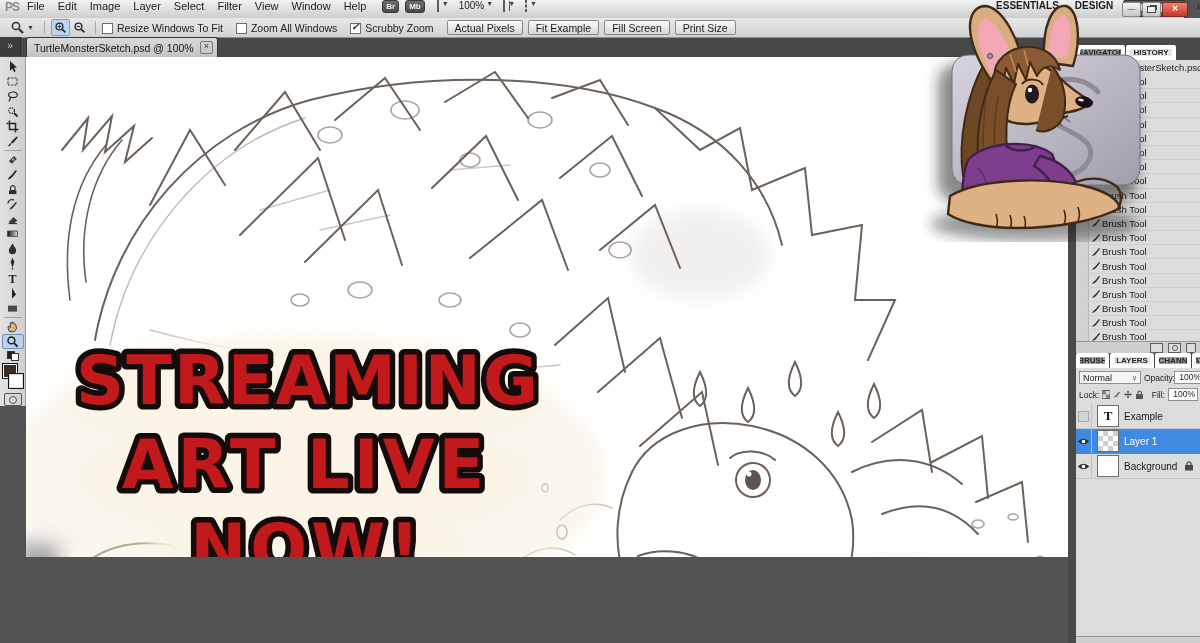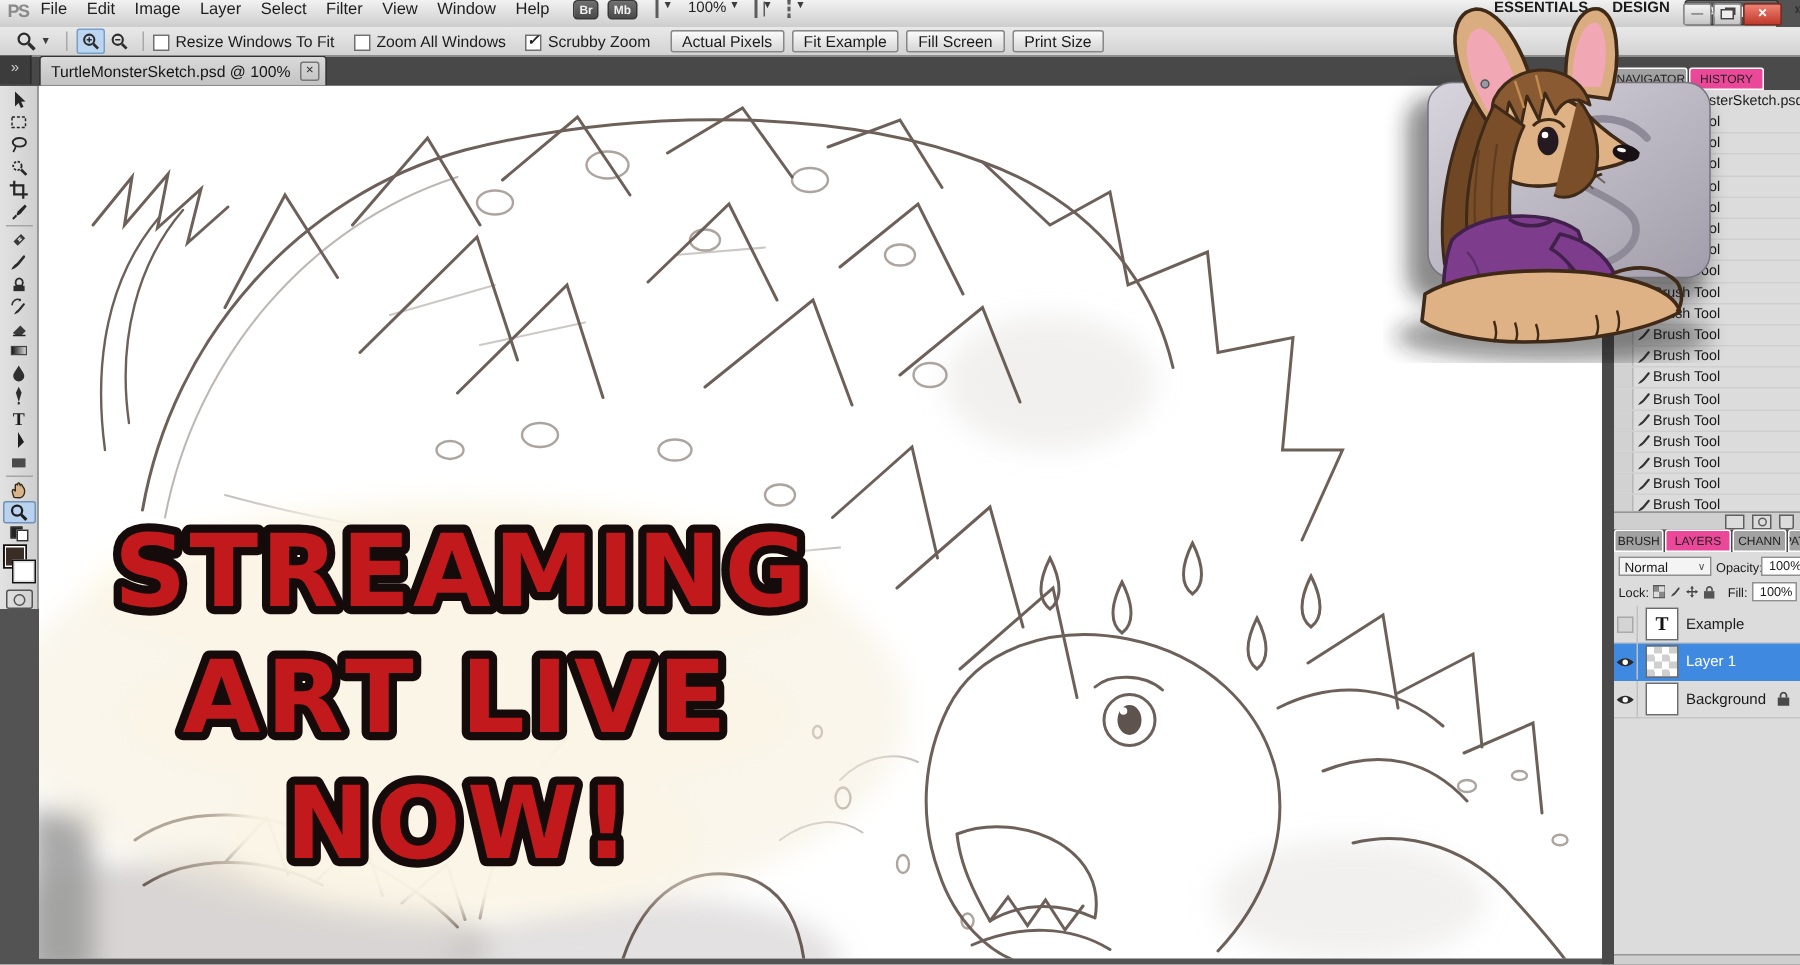--- a/index.html
+++ b/index.html
@@ -64,27 +64,27 @@
   .swatches{width:24px;height:26px;position:relative;margin-top:2px}
   .swfg{position:absolute;left:1px;top:0;width:14px;height:14px;background:#3a2d26;border:1px solid #111;box-shadow:inset 0 0 0 1px #fff}
   .swbg{position:absolute;right:1px;bottom:0;width:14px;height:14px;background:#fff;border:1px solid #111;box-shadow:inset 0 0 0 1px #ddd}
   .minisw{width:12px;height:10px;position:relative;margin-top:2px}
   .minisw i{position:absolute;width:6px;height:6px;border:1px solid #333}
   .minisw i:first-child{left:0;top:0;background:#222}
   .minisw i:last-child{right:0;bottom:0;background:#fff}
   .qmask{width:16px;height:11px;border:1px solid #555;border-radius:2px;margin-top:4px;display:flex;align-items:center;justify-content:center}
   .qmask i{width:6px;height:6px;border:1px solid #555;border-radius:50%}
   
-  .canvas{left:26px;top:57px;width:1042px;height:582px;background:#fff;overflow:hidden}
+  .canvas{left:26px;top:57px;width:1042px;height:500px;background:#fff;overflow:hidden}
   .canvas svg{position:absolute;left:0;top:0}
   
   .dock{left:1068px;top:37px;width:132px;height:606px;background:#4a4a4a}
-  .ptab{position:absolute;height:15px;font-size:8px;font-weight:normal;color:#222;display:flex;align-items:center;
-        justify-content:center;background:#a2a2a2;border:1px solid #ffffff;box-sizing:border-box;border-radius:2px 2px 0 0;overflow:hidden;white-space:nowrap}
-  .ptab.active{background:#ec4899}
+  .ptab{position:absolute;height:15px;font-size:8px;font-weight:bold;color:#222;display:flex;align-items:center;
+        justify-content:center;background:#a2a2a2;border:4px solid #ffffff;box-sizing:border-box;border-radius:2px 2px 0 0;overflow:hidden;white-space:nowrap}
+  .ptab.active{background:#e5e5e5}
   .pbody{position:absolute;left:8px;width:124px;background:#dcdcdc}
   .hrow{height:13.2px;display:flex;align-items:center;border-bottom:1px solid #cfcfcf;font-size:9.5px;color:#1a1a1a}
   .hcell{width:12px;align-self:stretch;background:#d2d2d2;border-right:1px solid #b7b7b7;flex:none}
   .hic{width:13px;flex:none;display:flex;justify-content:center}
   .hdoc{height:15px;display:flex;align-items:center;font-size:9.5px;color:#1a1a1a;padding-left:3px}
   .hthumb{width:12px;height:10px;background:#fff;border:1px solid #888;margin-right:4px;flex:none}
   .hbar{position:absolute;left:8px;width:124px;height:12px;background:#cfcfcf;border-top:1px solid #979797;
         display:flex;align-items:center;justify-content:flex-end;gap:5px;padding-right:4px;box-sizing:border-box}
   .hbaric{width:11px;height:8px;border:1px solid #5e5e5e;background:#dcdcdc;position:relative}
   .hbaric.cam::after{content:"";position:absolute;left:3px;top:1px;width:4px;height:4px;border:1px solid #5e5e5e;border-radius:50%}

